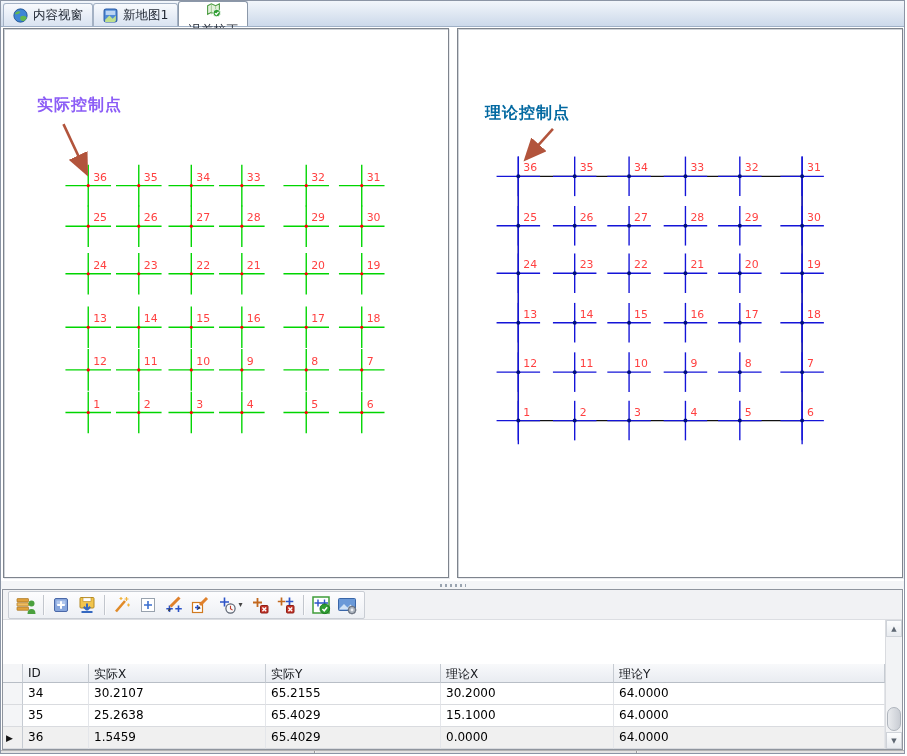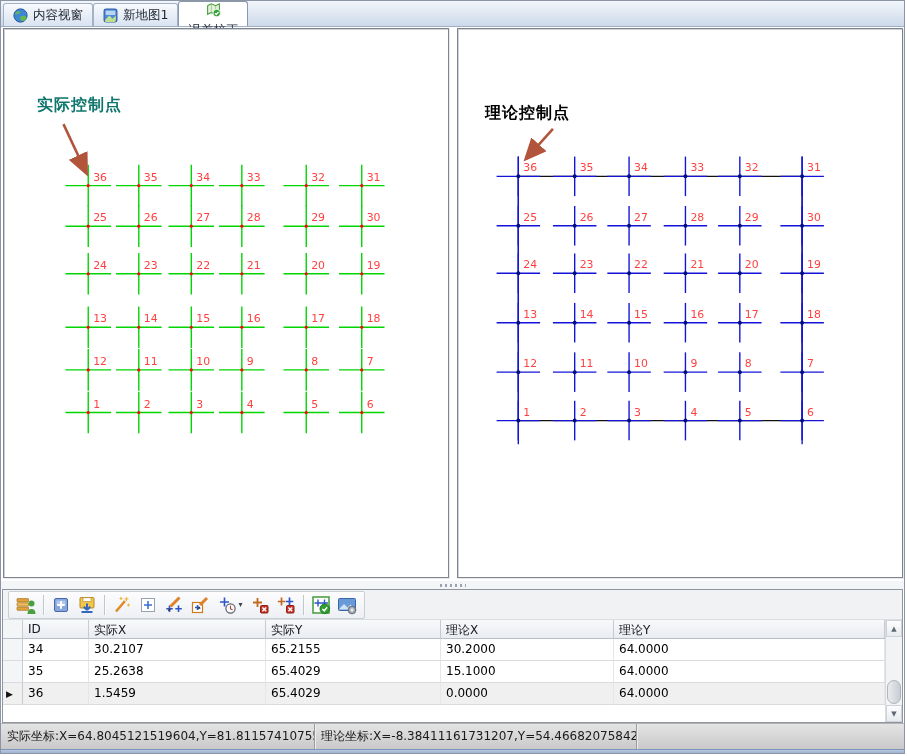--- a/index.html
+++ b/index.html
@@ -41,21 +41,21 @@
           border:1px solid transparent; border-radius:2px; background:transparent; cursor:default; }
   .tbtn.wide { width:34px; }
   .tbtn svg { display:block; }
   .dd { font-size:8px; color:#444; margin-left:1px; }
   .tsep { width:1px; height:20px; background:#c2c6cd; box-shadow:1px 0 0 #fbfbfc; margin:0 4px; }
 
   
   .dtable { flex:1; position:relative; background:#fff; overflow:hidden; font-size:12px; }
   .thead, .tbody { margin-right:17px; }
   .trow { display:grid; grid-template-columns:20px 66px 177px 175px 173px 1fr; }
-  .thr { height:19px; }
+  .thr { height:19px;margin-top:44px; }
   .thr .th { background:linear-gradient(#f8f9fb,#e9ecf1); border-right:1px solid #c6cbd2;
              border-bottom:1px solid #b8bec6; padding:2px 0 0 5px; color:#15181d; overflow:hidden; white-space:nowrap; }
   .dr { height:22px; }
   .dr .td { border-right:1px solid #e4e6ea; border-bottom:1px solid #d9dbdf; padding:3px 0 0 5px;
             color:#000; overflow:hidden; white-space:nowrap; background:#fff; }
   .dr .td.rh, .thr .th.rh { background:#f4f5f7; border-right:1px solid #c6cbd2; padding-left:3px; }
   .dr.cur .td { background:#f0f0f0; }
   .mk { font-size:9px; color:#111; }
   .vscroll { position:absolute; top:0; right:0; bottom:0; width:17px; background:#f2f3f5; border-left:1px solid #d9dbdf; }
   .sbtn { height:17px; display:flex; align-items:center; justify-content:center; font-size:7px; color:#5e6772;
@@ -263,21 +263,21 @@
             <line x1="304" y1="365" x2="304" y2="407" stroke="#00d500" stroke-width="1.4"></line>
             <circle cx="304" cy="386" r="1.6" fill="#ff0000"></circle>
             <text x="309" y="381" font-size="11" fill="#ff4040">5</text>
             <line x1="337" y1="386" x2="383" y2="386" stroke="#00d500" stroke-width="1.4"></line>
             <line x1="360" y1="365" x2="360" y2="407" stroke="#00d500" stroke-width="1.4"></line>
             <circle cx="360" cy="386" r="1.6" fill="#ff0000"></circle>
             <text x="365" y="381" font-size="11" fill="#ff4040">6</text>
           </g>
           <line x1="59" y1="95" x2="82" y2="144" stroke="#b2543c" stroke-width="2.6" marker-end="url(#map-actual-ah)"></line>
         </svg>
-      <div class="annotation" id="anno-actual" style="left: 33px; top: 66px; color: #0f766e;">实际控制点</div>
+      <div class="annotation" id="anno-actual" style="left: 33px; top: 66px; color: #8b5cf6;">实际控制点</div>
     </div>
     <div class="panel right">
       <svg class="map" id="map-theoretical" viewBox="0 0 447 551" preserveAspectRatio="xMinYMin meet">
           <defs>
             <marker id="map-theoretical-ah" markerWidth="9" markerHeight="8" refX="7.4" refY="4" orient="auto">
               <path d="M0,0 L9,4 L0,8 Z" fill="#b2543c"></path>
             </marker>
           </defs>
           <path d="M60,148 H347 V395 H60 Z" fill="none" stroke="#111111" stroke-width="1.2"></path>
           <g stroke="#1414d8" stroke-width="1.4">
@@ -425,21 +425,21 @@
             <line x1="284" y1="375" x2="284" y2="415" stroke="#1414d8" stroke-width="1.4"></line>
             <circle cx="284" cy="395" r="2" fill="#000e80"></circle>
             <text x="289" y="390" font-size="11" fill="#ff4040">5</text>
             <line x1="325" y1="395" x2="369" y2="395" stroke="#1414d8" stroke-width="1.4"></line>
             <line x1="347" y1="375" x2="347" y2="415" stroke="#1414d8" stroke-width="1.4"></line>
             <circle cx="347" cy="395" r="2" fill="#000e80"></circle>
             <text x="352" y="390" font-size="11" fill="#ff4040">6</text>
           </g>
           <line x1="95" y1="100" x2="68" y2="130" stroke="#b2543c" stroke-width="2.6" marker-end="url(#map-theoretical-ah)"></line>
         </svg>
-      <div class="annotation" id="anno-theoretical" style="left: 27px; top: 74px; color: #000000; text-align: center;">理论控制点</div>
+      <div class="annotation" id="anno-theoretical" style="left: 27px; top: 74px; color: #0369a1; text-align: center;">理论控制点</div>
     </div>
   </div>
 
   <div class="splitter">
       <div class="grip"></div>
     </div>
 
   <div class="bottom">
     <div class="toolstrip">
       <div class="toolgroup" id="toolgroup">

